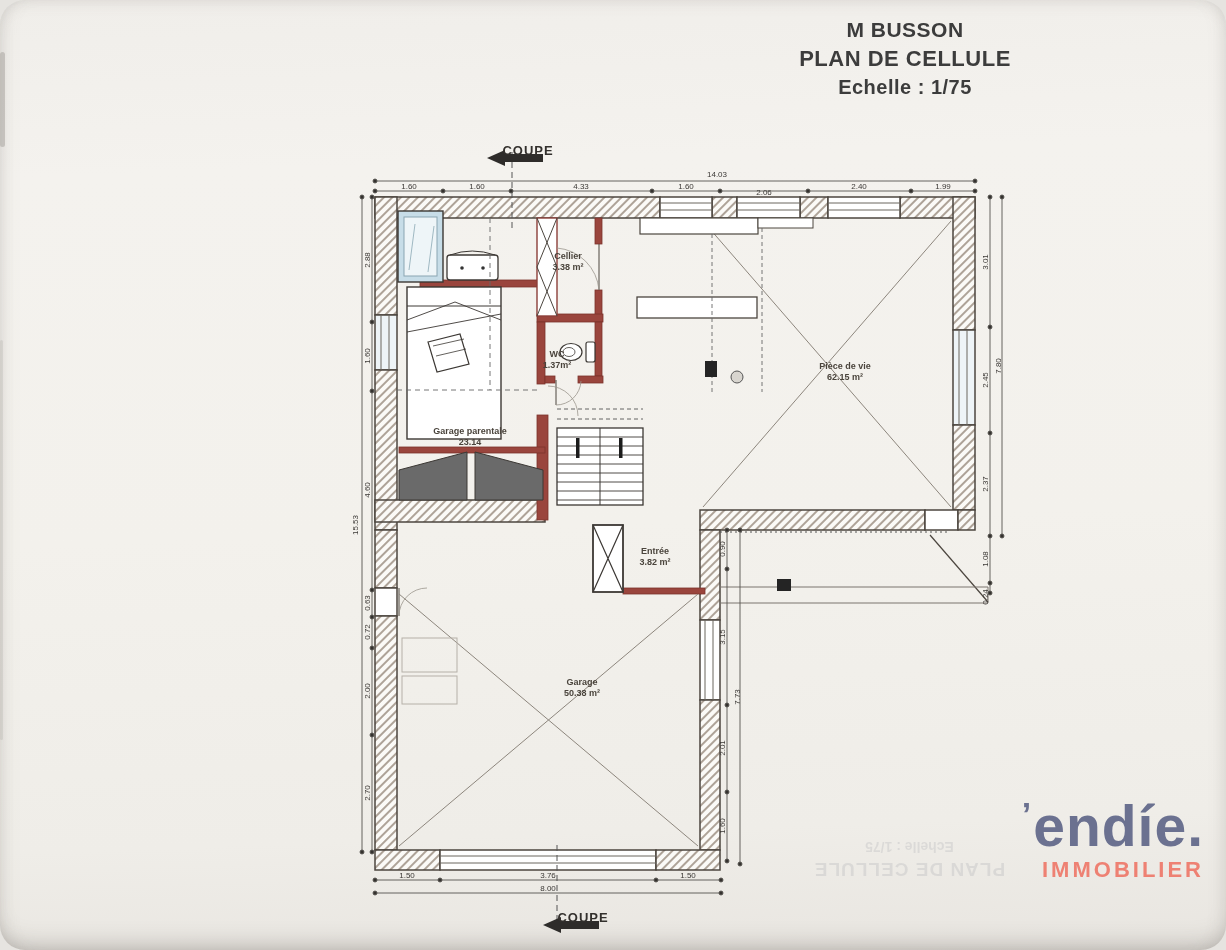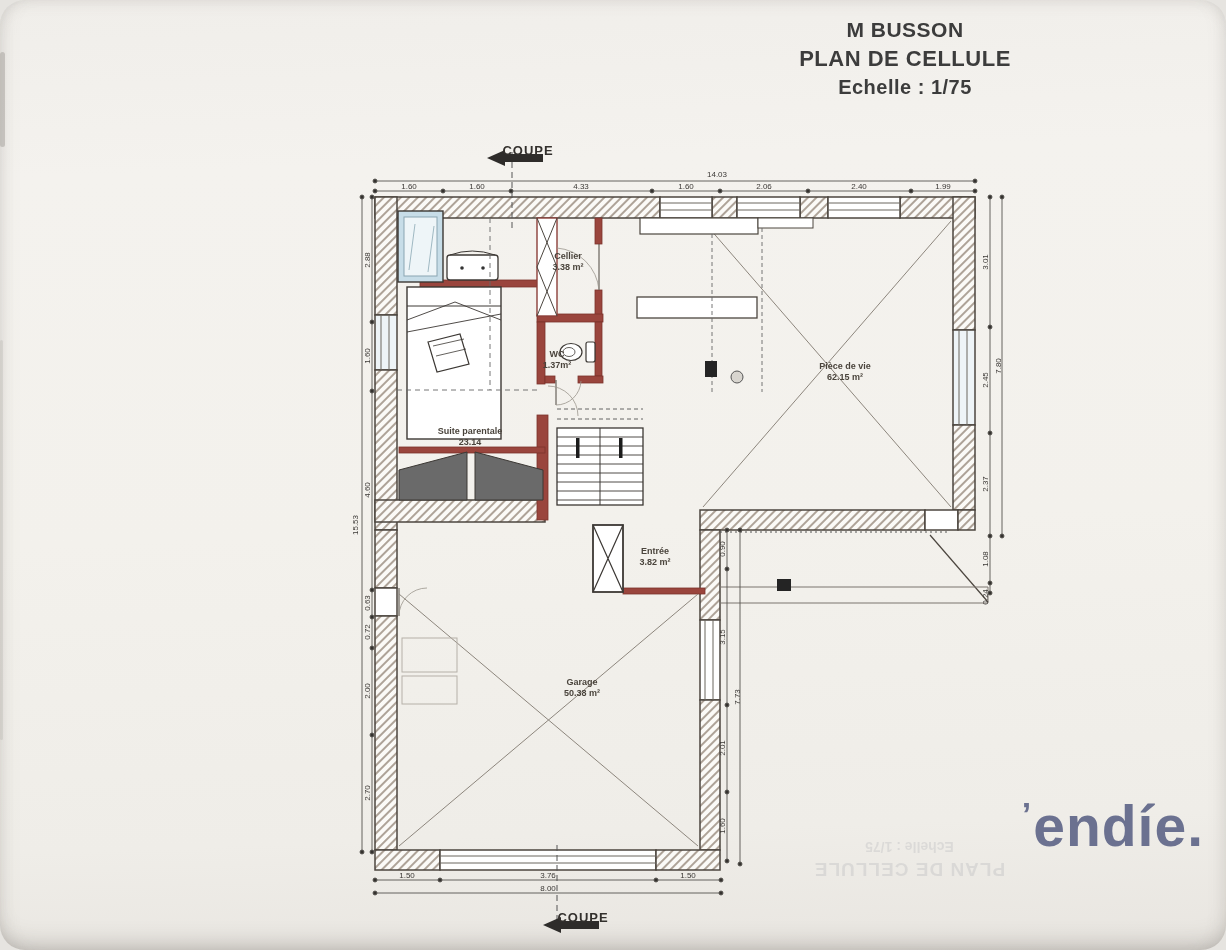--- a/index.html
+++ b/index.html
@@ -277,42 +277,42 @@
 
   <div class="room-label" style="left:568px;top:262px">
     <div>Cellier</div>
     <div>3.38 m²</div>
   </div>
   <div class="room-label" style="left:557px;top:360px">
     <div>WC</div>
     <div>1.37m²</div>
   </div>
   <div class="room-label" style="left:470px;top:437px">
-    <div>Suite parentale</div>
+    <div>Garage parentale</div>
     <div>23.14</div>
   </div>
   <div class="room-label" style="left:845px;top:372px">
     <div>Pièce de vie</div>
     <div>62.15 m²</div>
   </div>
   <div class="room-label" style="left:655px;top:557px">
     <div>Entrée</div>
     <div>3.82 m²</div>
   </div>
   <div class="room-label" style="left:582px;top:688px">
     <div>Garage</div>
     <div>50.38 m²</div>
   </div>
 
   <span class="dim" style="left:717px;top:174px">14.03</span>
   <span class="dim" style="left:409px;top:186px">1.60</span>
   <span class="dim" style="left:477px;top:186px">1.60</span>
   <span class="dim" style="left:581px;top:186px">4.33</span>
   <span class="dim" style="left:686px;top:186px">1.60</span>
-  <span class="dim" style="left:764px;top:186px">2.06</span>
+  <span class="dim" style="left:764px;top:192px">2.06</span>
   <span class="dim" style="left:859px;top:186px">2.40</span>
   <span class="dim" style="left:943px;top:186px">1.99</span>
 
   <span class="dim v" style="left:355px;top:525px">15.53</span>
   <span class="dim v" style="left:367px;top:260px">2.88</span>
   <span class="dim v" style="left:367px;top:356px">1.60</span>
   <span class="dim v" style="left:367px;top:490px">4.60</span>
   <span class="dim v" style="left:367px;top:603px">0.63</span>
   <span class="dim v" style="left:367px;top:632px">0.72</span>
   <span class="dim v" style="left:367px;top:691px">2.00</span>
@@ -336,15 +336,16 @@
   <span class="dim" style="left:688px;top:875px">1.50</span>
   <span class="dim" style="left:548px;top:888px">8.00</span>
 
   <div class="ghost">
     <div class="g1">PLAN DE CELLULE</div>
     <div class="g2">Echelle : 1/75</div>
   </div>
 
   <div class="logo">
     <div class="brand"><span class="mark">’</span><span>endíe.</span></div>
+    <div class="tagline">IMMOBILIER</div>
   </div>
 
 </div>
 
 </body></html>

